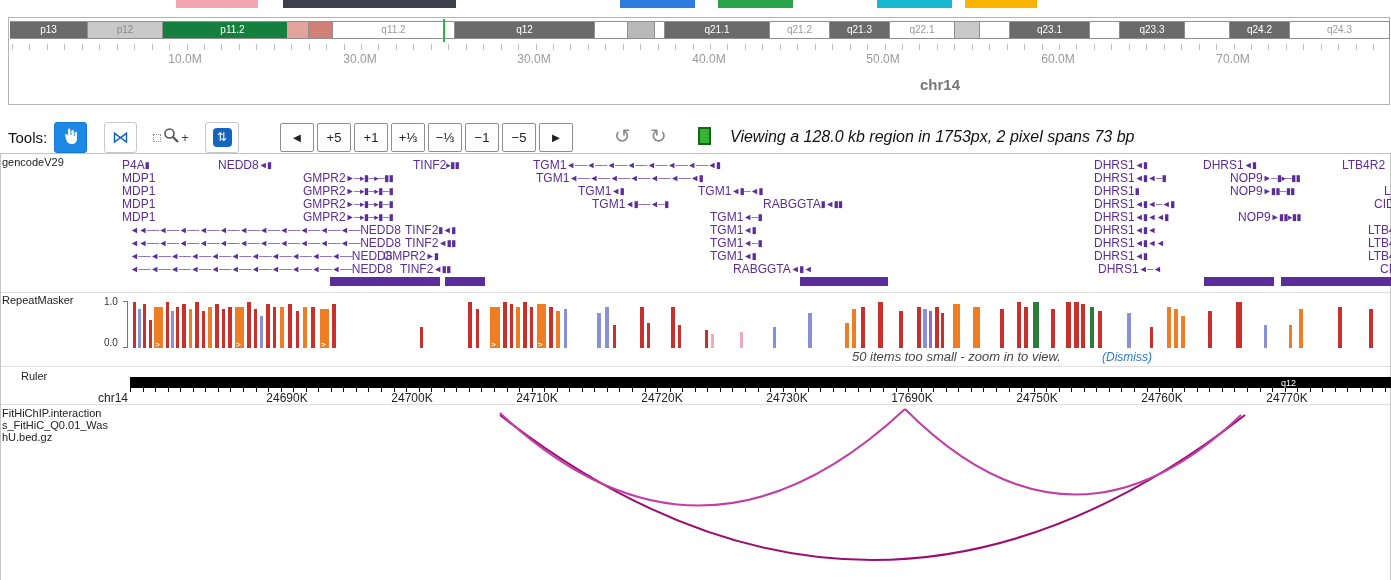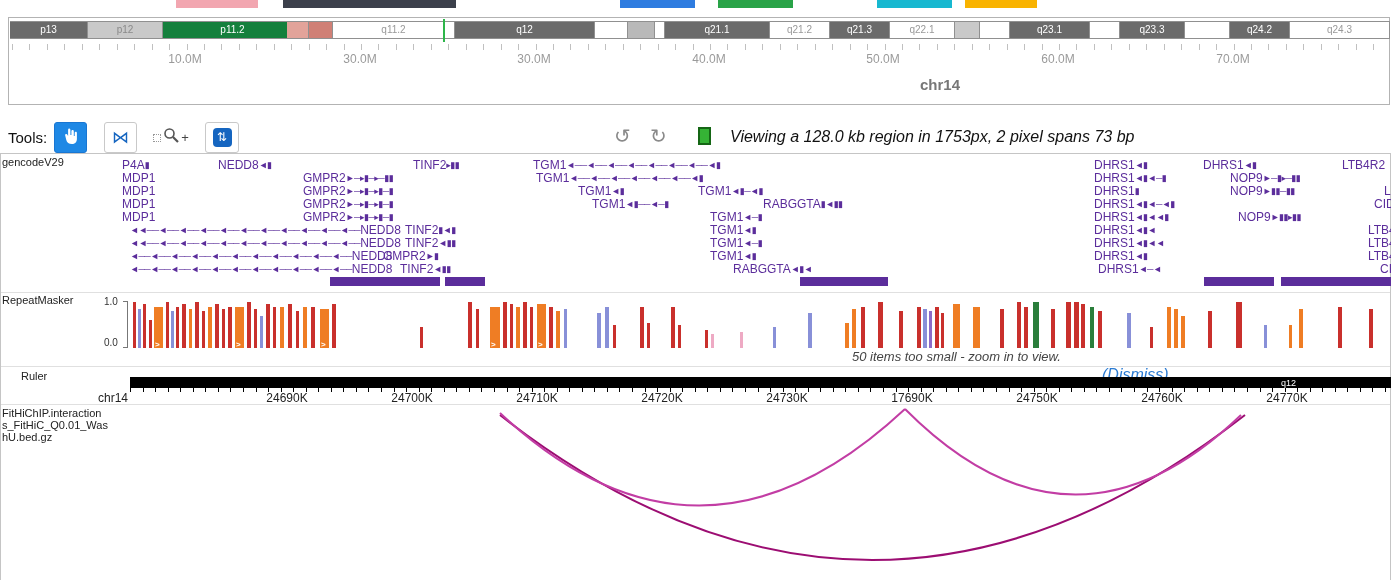--- a/index.html
+++ b/index.html
@@ -65,21 +65,21 @@
 
   
   .scale-top { position:absolute; left:104px; top:296px; font-size:10px; color:#333; }
   .scale-bottom { position:absolute; left:104px; top:337px; font-size:10px; color:#333; }
   .scale-bracket { position:absolute; left:123px; top:301px; width:5px; height:47px;
                    border-right:1px solid #777; border-top:1px solid #777; border-bottom:1px solid #777; }
   #repeat-bars { position:absolute; left:0; top:302px; width:1391px; height:46px; }
   .rbar { position:absolute; }
   .rarrow { position:absolute; bottom:-1px; left:1px; color:#fff; font-size:8px; font-weight:bold; }
   .notice { position:absolute; left:852px; top:349px; font-style:italic; font-size:13px; color:#444; }
-  .dismiss { position:absolute; left:1102px; top:350px; font-style:italic; font-size:16px; color:#2b7bd3; cursor:pointer; text-decoration:none;margin-top:16px; }
+  .dismiss { position:absolute; left:1102px; top:350px; font-style:italic; font-size:12px; color:#2b7bd3; cursor:pointer; text-decoration:none; }
 
   
   .ruler-band { position:absolute; left:130px; top:377px; width:1261px; height:11px; background:#000; }
   .q12 { position:absolute; top:1px; color:#fff; font-size:9px; }
   #ruler-ticks { position:absolute; left:130px; top:388px; width:1261px; height:5px; }
   .rtick { position:absolute; top:0; width:1px; height:4px; background:#000; }
   #ruler-labels { position:absolute; left:0; top:391px; width:1391px; height:14px; }
   .rlabel { position:absolute; width:56px; text-align:center; font-size:12px; color:#222; }
   .ruler-chrom { position:absolute; left:70px; top:391px; width:58px; text-align:right; font-size:12px; color:#222; }
 
@@ -240,20 +240,21 @@
           <line x1="10" y1="10" x2="15" y2="15" stroke="#555" stroke-width="2.2"></line>
         </svg>
     </span>
     <span class="mag-plus">+</span>
   </span>
 
   <button id="btn-reorder" class="tool-btn">
     <span class="reorder-icon">⇅</span>
   </button>
 
+  <div id="nav-buttons" class="nav-group"><button class="nav-btn">◄</button><button class="nav-btn">+5</button><button class="nav-btn">+1</button><button class="nav-btn">+⅓</button><button class="nav-btn">−⅓</button><button class="nav-btn">−1</button><button class="nav-btn">−5</button><button class="nav-btn">►</button></div>
 
   <span class="undo">↺</span>
   <span class="redo">↻</span>
   <span class="green-sq"></span>
   <span class="status">Viewing a 128.0 kb region in 1753px, 2 pixel spans 73 bp</span>
 
   <div class="tracks-border"></div>
 
   <div class="track-label gencode-label">gencodeV29</div>
   <div id="gencode-genes">

